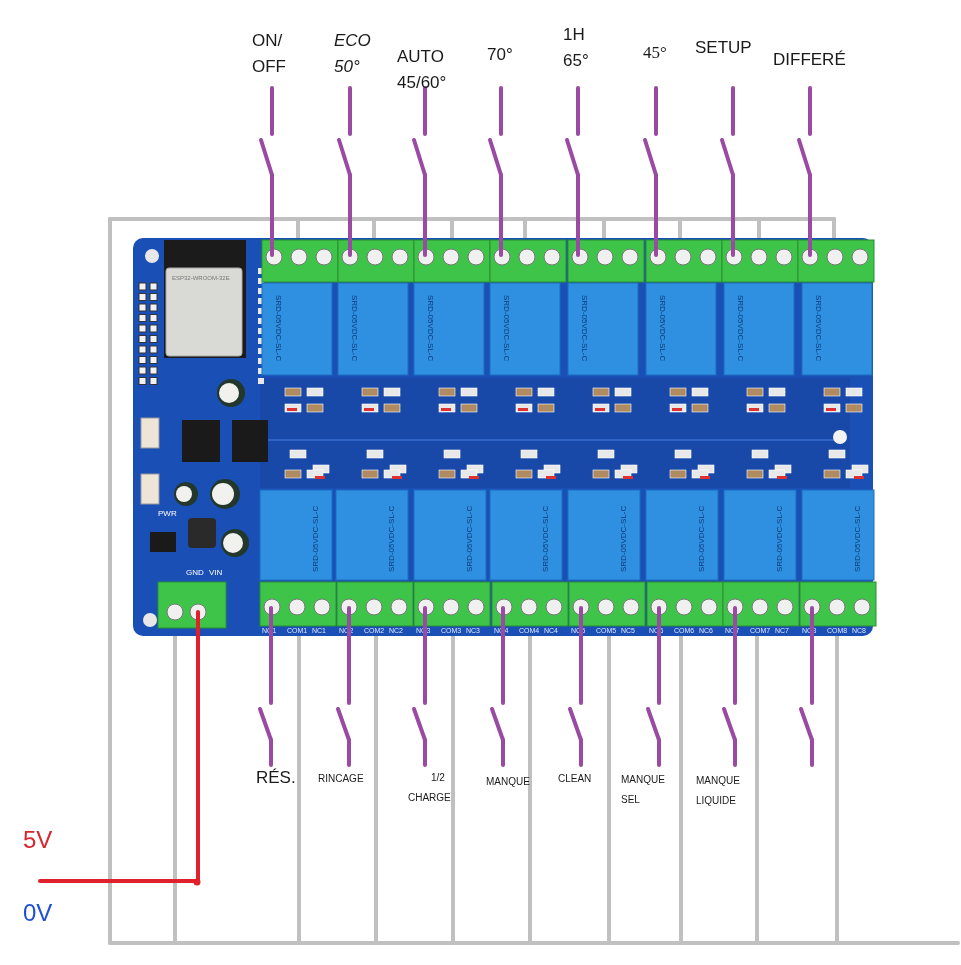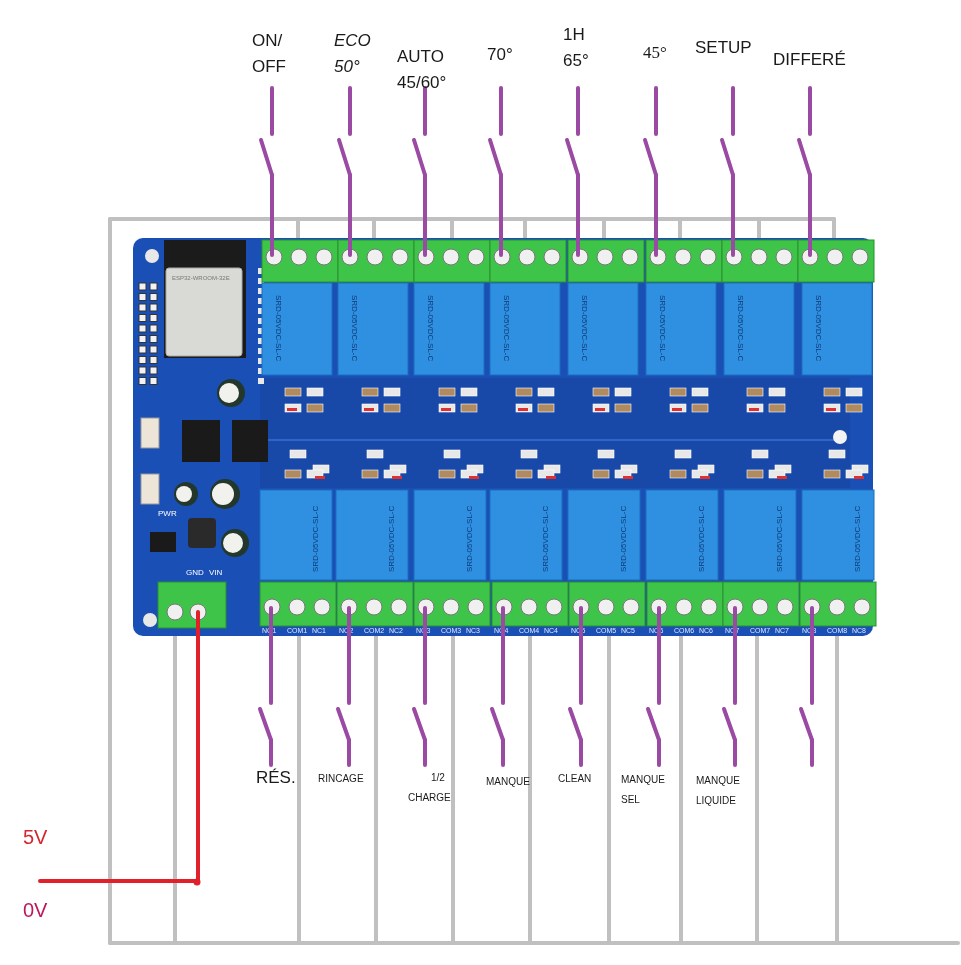--- a/index.html
+++ b/index.html
@@ -1,21 +1,21 @@
 <!DOCTYPE html>
 <html><head>
 <meta charset="utf-8">
 <style>
   html, body { margin:0; padding:0; background:#ffffff; }
   body { width:961px; height:965px; position:relative; overflow:hidden;
          font-family:"Liberation Sans", "DejaVu Sans", sans-serif; color:#111; }
   #stage { position:absolute; left:0; top:0; width:961px; height:965px; }
   .lbl { position:absolute; font-size:17px; line-height:26px; color:#1a1a1a; white-space:nowrap; }
   .lbl.small { font-size:10px; line-height:20px; }
-  .volt { position:absolute; font-size:20px; }
+  .volt { position:absolute; font-size:24px; }
 </style>
 </head>
 <body>
 
 <div id="stage">
   <svg id="svg" width="961" height="965" viewBox="0 0 961 965" xmlns="http://www.w3.org/2000/svg">
     <g id="g-wires-back">
         <line x1="110" y1="219" x2="834" y2="219" stroke="#c0c0c0" stroke-width="4" stroke-linecap="round"></line>
         <line x1="110" y1="219" x2="110" y2="943" stroke="#c0c0c0" stroke-width="4" stroke-linecap="round"></line>
         <line x1="298" y1="219" x2="298" y2="255" stroke="#c0c0c0" stroke-width="4" stroke-linecap="round"></line>
@@ -406,14 +406,14 @@
       <div>MANQUE</div>
       <div>SEL</div>
     </div>
   <div class="lbl small" style="left:696px;top:771px;">
       <div>MANQUE</div>
       <div>LIQUIDE</div>
     </div>
 
   
   <div class="volt" style="left:23px;top:826px;color:#d62630;">5V</div>
-  <div class="volt" style="left:23px;top:899px;color:#be185d;">0V</div>
+  <div class="volt" style="left:23px;top:899px;color:#1d4ed8;">0V</div>
 </div>
 
 </body></html>

